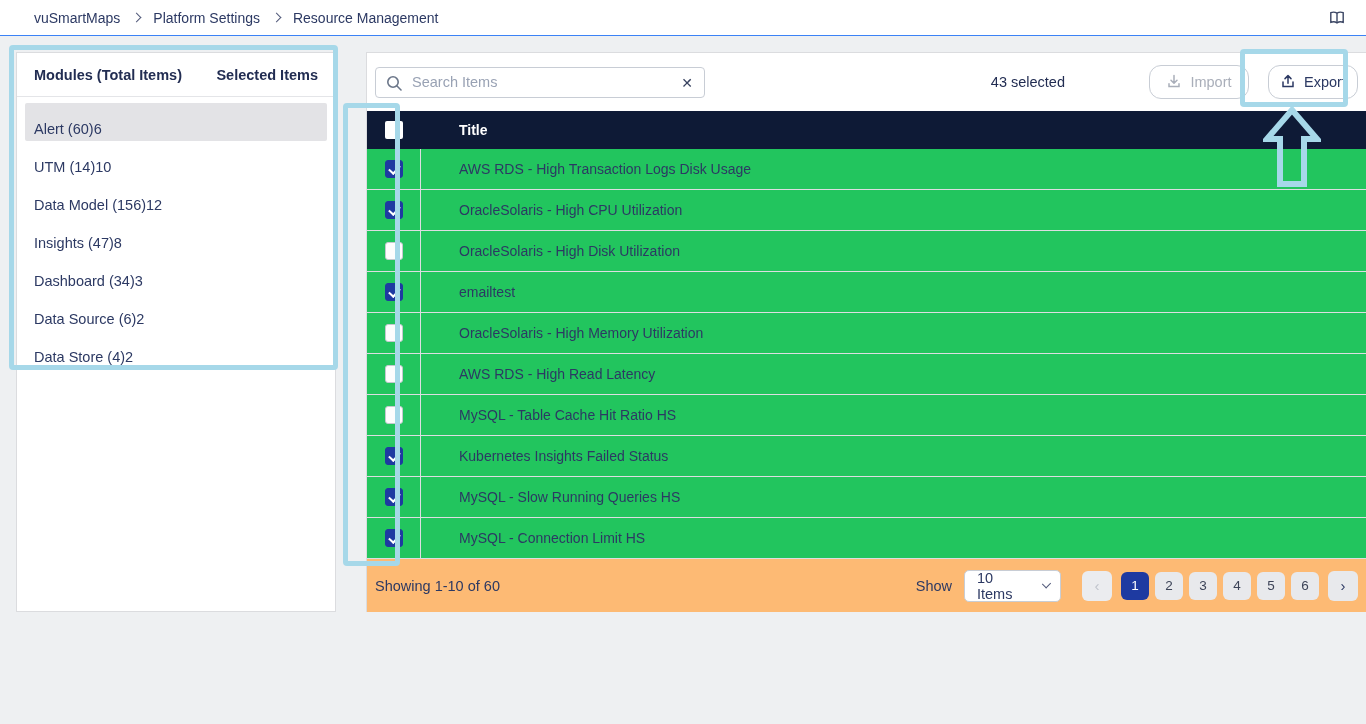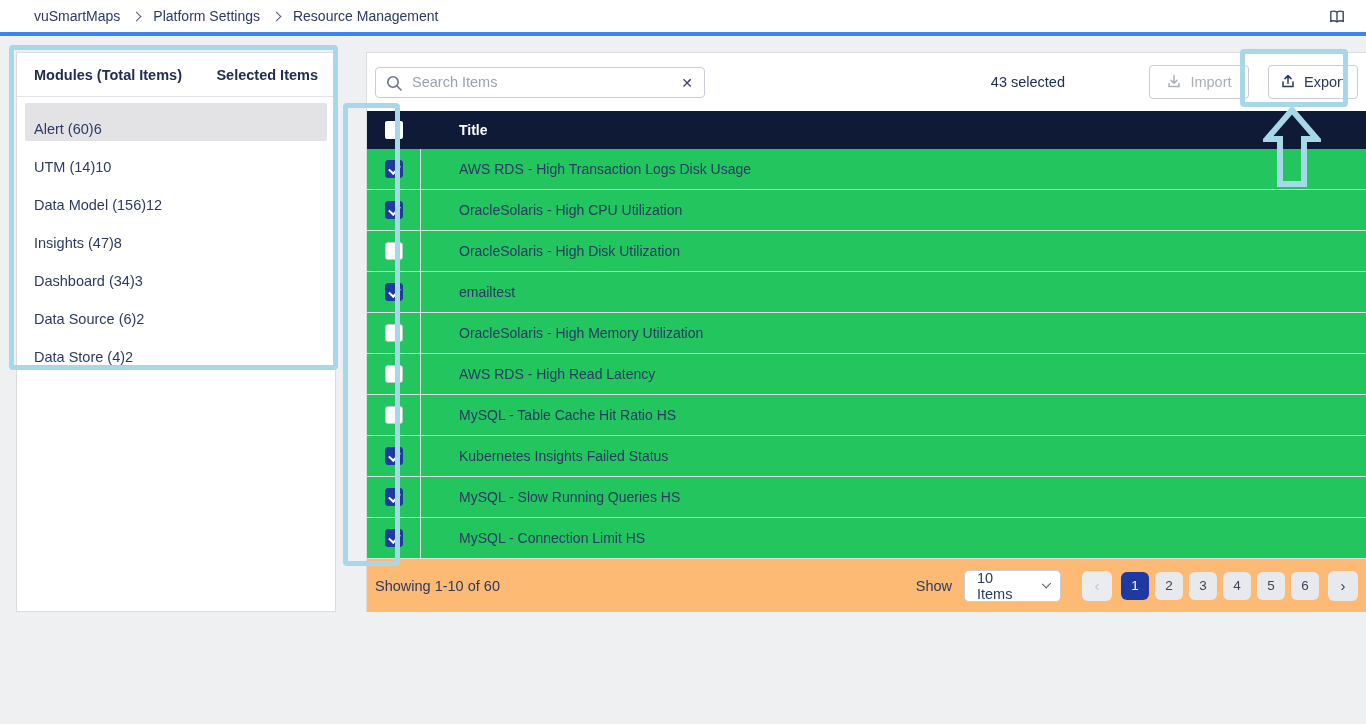--- a/index.html
+++ b/index.html
@@ -8,21 +8,21 @@
     font-family:"Liberation Sans", sans-serif;
     background:#eef0f2;
     color:#2c3963;
     position:relative;
     overflow:hidden;
     -webkit-font-smoothing:antialiased;
   }
   
   .topbar {
     position:absolute; left:0; top:0; width:1366px; height:36px;
-    background:#ffffff; border-bottom:4px solid #3b82f6;
+    background:#ffffff; border-bottom:1px solid #3b82f6;
     display:flex; align-items:center; padding:0 20px 0 34px;
   }
   .breadcrumb { display:flex; align-items:center; gap:12px; font-size:14px; color:#2c3963; }
   .crumb { cursor:default; }
   .crumb-sep {
     width:7px; height:7px; border-top:1.6px solid #51597a; border-right:1.6px solid #51597a;
     transform:rotate(45deg); margin:0 1px; display:inline-block;
   }
   .topbar-right { margin-left:auto; display:flex; align-items:center; }
   .book-icon svg { display:block; }
@@ -59,21 +59,21 @@
     font-family:"Liberation Sans", sans-serif;
   }
   .search-box input::placeholder { color:#99a2b4; }
   .search-ic { position:absolute; left:10px; top:7px; }
   .clear-ic {
     position:absolute; right:11px; top:6px; font-size:14px; color:#37415f;
     cursor:pointer; line-height:18px;
   }
   .selected-count { margin-left:auto; font-size:14.5px; color:#222d52; }
   .btn {
-    height:34px; border:1px solid #c8cdd5; border-radius:4px; background:#fff;
+    height:34px; border:1px solid #c8cdd5; border-radius:12px; background:#fff;
     display:flex; align-items:center; justify-content:center; gap:8px;
     font-size:14.5px; cursor:pointer; font-family:"Liberation Sans", sans-serif;
   }
   .btn-import { width:100px; margin-left:84px; color:#a9aeb9; cursor:default; }
   .btn-export { width:90px; margin-left:19px; color:#2c3963; }
 
   
   .thead {
     height:38px; background:#0e1a36; display:flex; align-items:center;
   }

